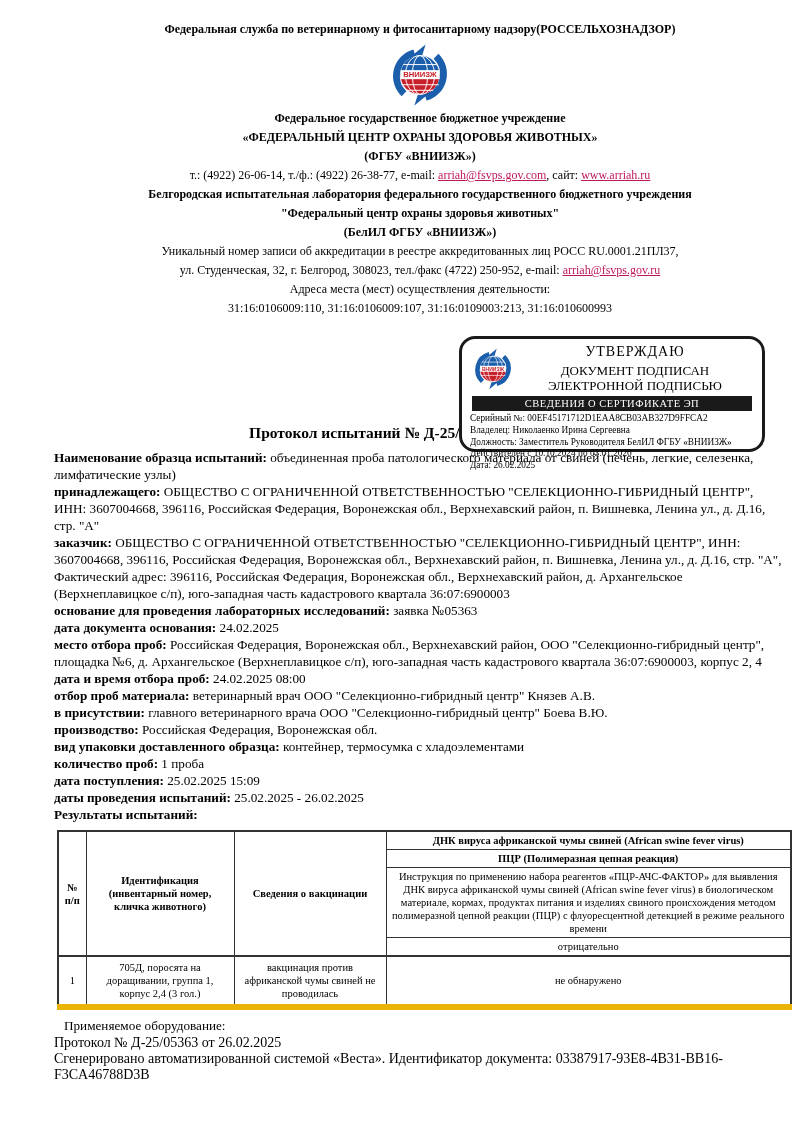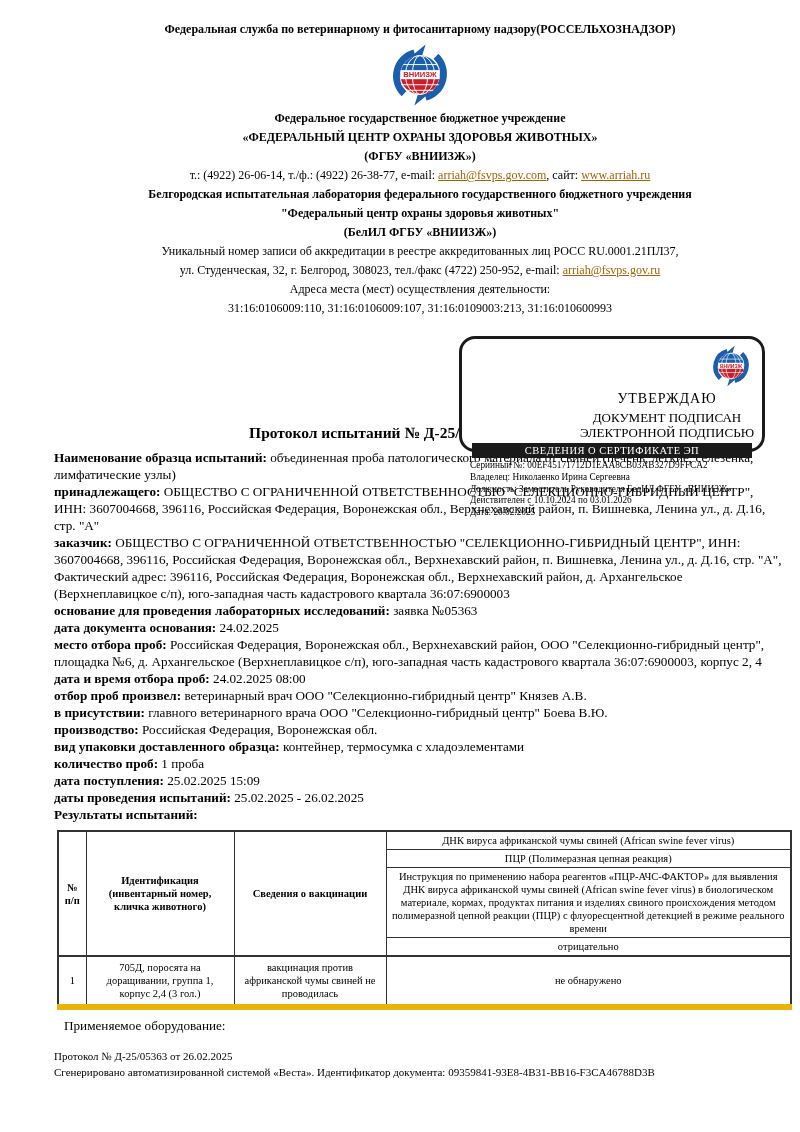--- a/index.html
+++ b/index.html
@@ -9,28 +9,28 @@
     background:#fff;
     font-family:"Liberation Serif", serif;
     color:#000;
     overflow:hidden;
     padding-left:24px;
   }
   
   .hdr{ text-align:center; padding-top:20px; font-size:12px; line-height:19px;}
   .hdr .b{ font-weight:bold; }
   .logo-wrap{ margin:4px auto 2px auto; width:78px; height:64px; }
-  a.lnk, .lnk{ color:#a16207; text-decoration:underline; cursor:pointer;}
+  a.lnk, .lnk{ color:#be185d; text-decoration:underline; cursor:pointer;}
   
   .stamp{
     position:absolute; left:459px; top:336px; width:306px; height:116px;
     border:3px solid #1a1a1a; border-radius:16px; background:#fff;
     box-sizing:border-box; padding:4px 8px 2px 8px;
   }
-  .stamp-top{ display:flex; align-items:flex-end;flex-direction:column; }
+  .stamp-top{ display:flex; align-items:center; }
   .stamp-logo{ width:46px; height:44px; flex:0 0 46px; margin-top:1px;}
   .stamp-top-txt{ flex:1; text-align:center; }
   .stamp-approve{ font-size:14px; letter-spacing:1px; margin-top:1px;}
   .stamp-signed{ font-size:13px; line-height:15px; margin-top:3px;}
   .stamp-bar{
     background:#1a1a1a; color:#fff; text-align:center;
     font-size:10.5px; line-height:15px; margin:3px 2px 2px 2px; letter-spacing:0.5px;
   }
   .stamp-det{ font-size:9.3px; line-height:11.8px; text-align:left; }
   
@@ -49,26 +49,26 @@
     font-size:10.5px; line-height:13px; table-layout:fixed;
   }
   table.res td{
     border:1px solid #333; text-align:center; vertical-align:middle;
     padding:2px 4px; box-sizing:border-box;
   }
   table.res{ border:2px solid #333; }
   td.c-num{ width:28px; font-weight:bold;}
   td.c-id{ width:148px; font-weight:bold;}
   td.c-vacc{ width:152px; font-weight:bold;}
-  td.hcell{ font-weight:normal; }
+  td.hcell{ font-weight:bold; }
   td.method{ font-weight:normal; padding:3px 8px;}
   tr.data td{ border-top:2px solid #333; border-bottom:6px solid #eab308; padding:4px 4px;}
   
   .equip{ margin:8px 28px 0 40px; font-size:13.2px; }
-  .foot{ margin:14px 28px 0 30px; font-size:11px; line-height:16px; }
+  .foot{ margin:1px 28px 0 30px; font-size:14px; line-height:16px; }
 </style>
 </head>
 <body>
 
 <div class="page">
 
   <div class="hdr">
     <div class="b">Федеральная служба по ветеринарному и фитосанитарному надзору(РОССЕЛЬХОЗНАДЗОР)</div>
 
     <div class="logo-wrap">
@@ -141,21 +141,21 @@
   <p class="title">Протокол испытаний № Д-25/05363 от 26.02.2025</p>
 
   <div class="body-txt">
     <p><span class="lbl">Наименование образца испытаний:</span> <span>объединенная проба патологического материала от свиней (печень, легкие, селезенка, лимфатические узлы)</span></p>
     <p><span class="lbl">принадлежащего:</span> <span>ОБЩЕСТВО С ОГРАНИЧЕННОЙ ОТВЕТСТВЕННОСТЬЮ "СЕЛЕКЦИОННО-ГИБРИДНЫЙ ЦЕНТР", ИНН: 3607004668, 396116, Российская Федерация, Воронежская обл., Верхнехавский район, п. Вишневка, Ленина ул., д. Д.16, стр. "А"</span></p>
     <p><span class="lbl">заказчик:</span> <span>ОБЩЕСТВО С ОГРАНИЧЕННОЙ ОТВЕТСТВЕННОСТЬЮ "СЕЛЕКЦИОННО-ГИБРИДНЫЙ ЦЕНТР", ИНН: 3607004668, 396116, Российская Федерация, Воронежская обл., Верхнехавский район, п. Вишневка, Ленина ул., д. Д.16, стр. "А", Фактический адрес: 396116, Российская Федерация, Воронежская обл., Верхнехавский район, д. Архангельское (Верхнеплавицкое с/п), юго-западная часть кадастрового квартала 36:07:6900003</span></p>
     <p><span class="lbl">основание для проведения лабораторных исследований:</span> <span>заявка №05363</span></p>
     <p><span class="lbl">дата документа основания:</span> <span>24.02.2025</span></p>
     <p><span class="lbl">место отбора проб:</span> <span>Российская Федерация, Воронежская обл., Верхнехавский район, ООО "Селекционно-гибридный центр", площадка №6, д. Архангельское (Верхнеплавицкое с/п), юго-западная часть кадастрового квартала 36:07:6900003, корпус 2, 4</span></p>
     <p><span class="lbl">дата и время отбора проб:</span> <span>24.02.2025 08:00</span></p>
-    <p><span class="lbl">отбор проб произвел:</span> <span>ветеринарный врач ООО "Селекционно-гибридный центр" Князев А.В.</span></p>
+    <p><span class="lbl">отбор проб материала:</span> <span>ветеринарный врач ООО "Селекционно-гибридный центр" Князев А.В.</span></p>
     <p><span class="lbl">в присутствии:</span> <span>главного ветеринарного врача ООО "Селекционно-гибридный центр" Боева В.Ю.</span></p>
     <p><span class="lbl">производство:</span> <span>Российская Федерация, Воронежская обл.</span></p>
     <p><span class="lbl">вид упаковки доставленного образца:</span> <span>контейнер, термосумка с хладоэлементами</span></p>
     <p><span class="lbl">количество проб:</span> <span>1 проба</span></p>
     <p><span class="lbl">дата поступления:</span> <span>25.02.2025 15:09</span></p>
     <p><span class="lbl">даты проведения испытаний:</span> <span>25.02.2025 - 26.02.2025</span></p>
     <p><span class="lbl">Результаты испытаний:</span></p>
   </div>
 
   <table class="res">
@@ -180,16 +180,16 @@
       <td>705Д, поросята на доращивании, группа 1, корпус 2,4 (3 гол.)</td>
       <td>вакцинация против африканской чумы свиней не проводилась</td>
       <td>не обнаружено</td>
     </tr>
   </tbody>
     </table>
 
   <div class="equip">Применяемое оборудование:</div>
   <div class="foot">
     <div>Протокол № Д-25/05363 от 26.02.2025</div>
-    <div>Сгенерировано автоматизированной системой «Веста». Идентификатор документа: 09359841-93E8-4B31-BB16-F3CA46788D3B</div>
+    <div>Сгенерировано автоматизированной системой «Веста». Идентификатор документа: 03387917-93E8-4B31-BB16-F3CA46788D3B</div>
   </div>
 
 </div>
 
 </body></html>

